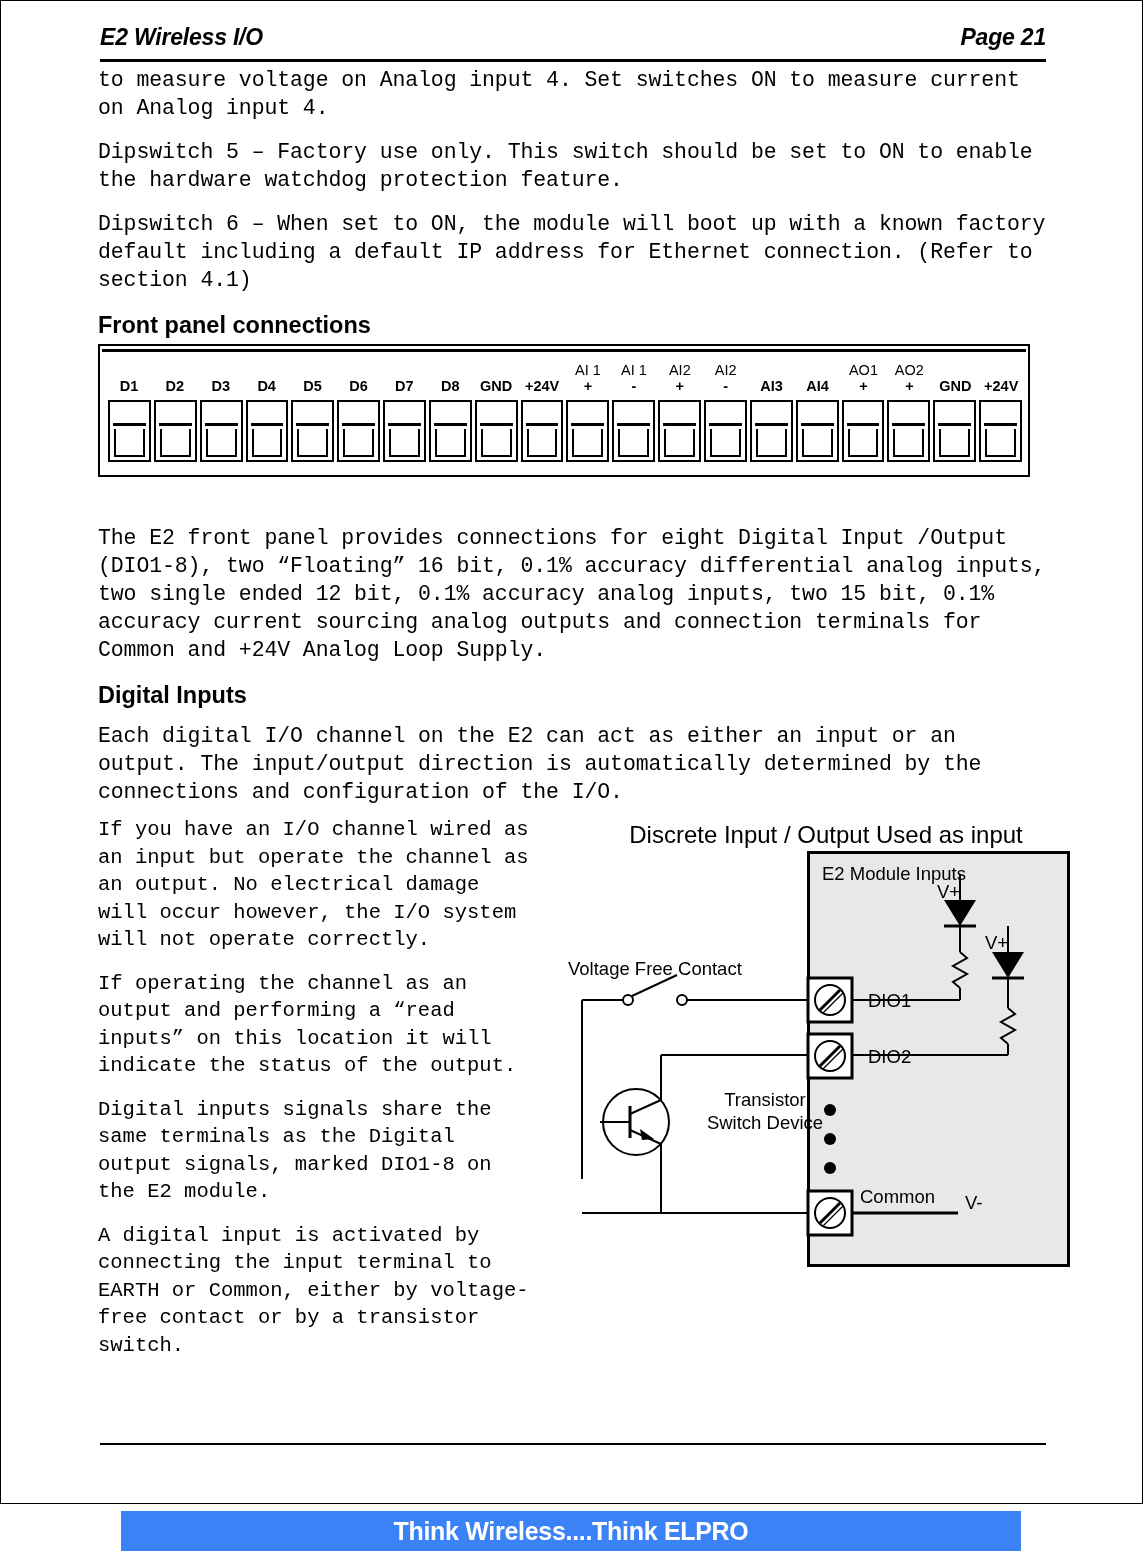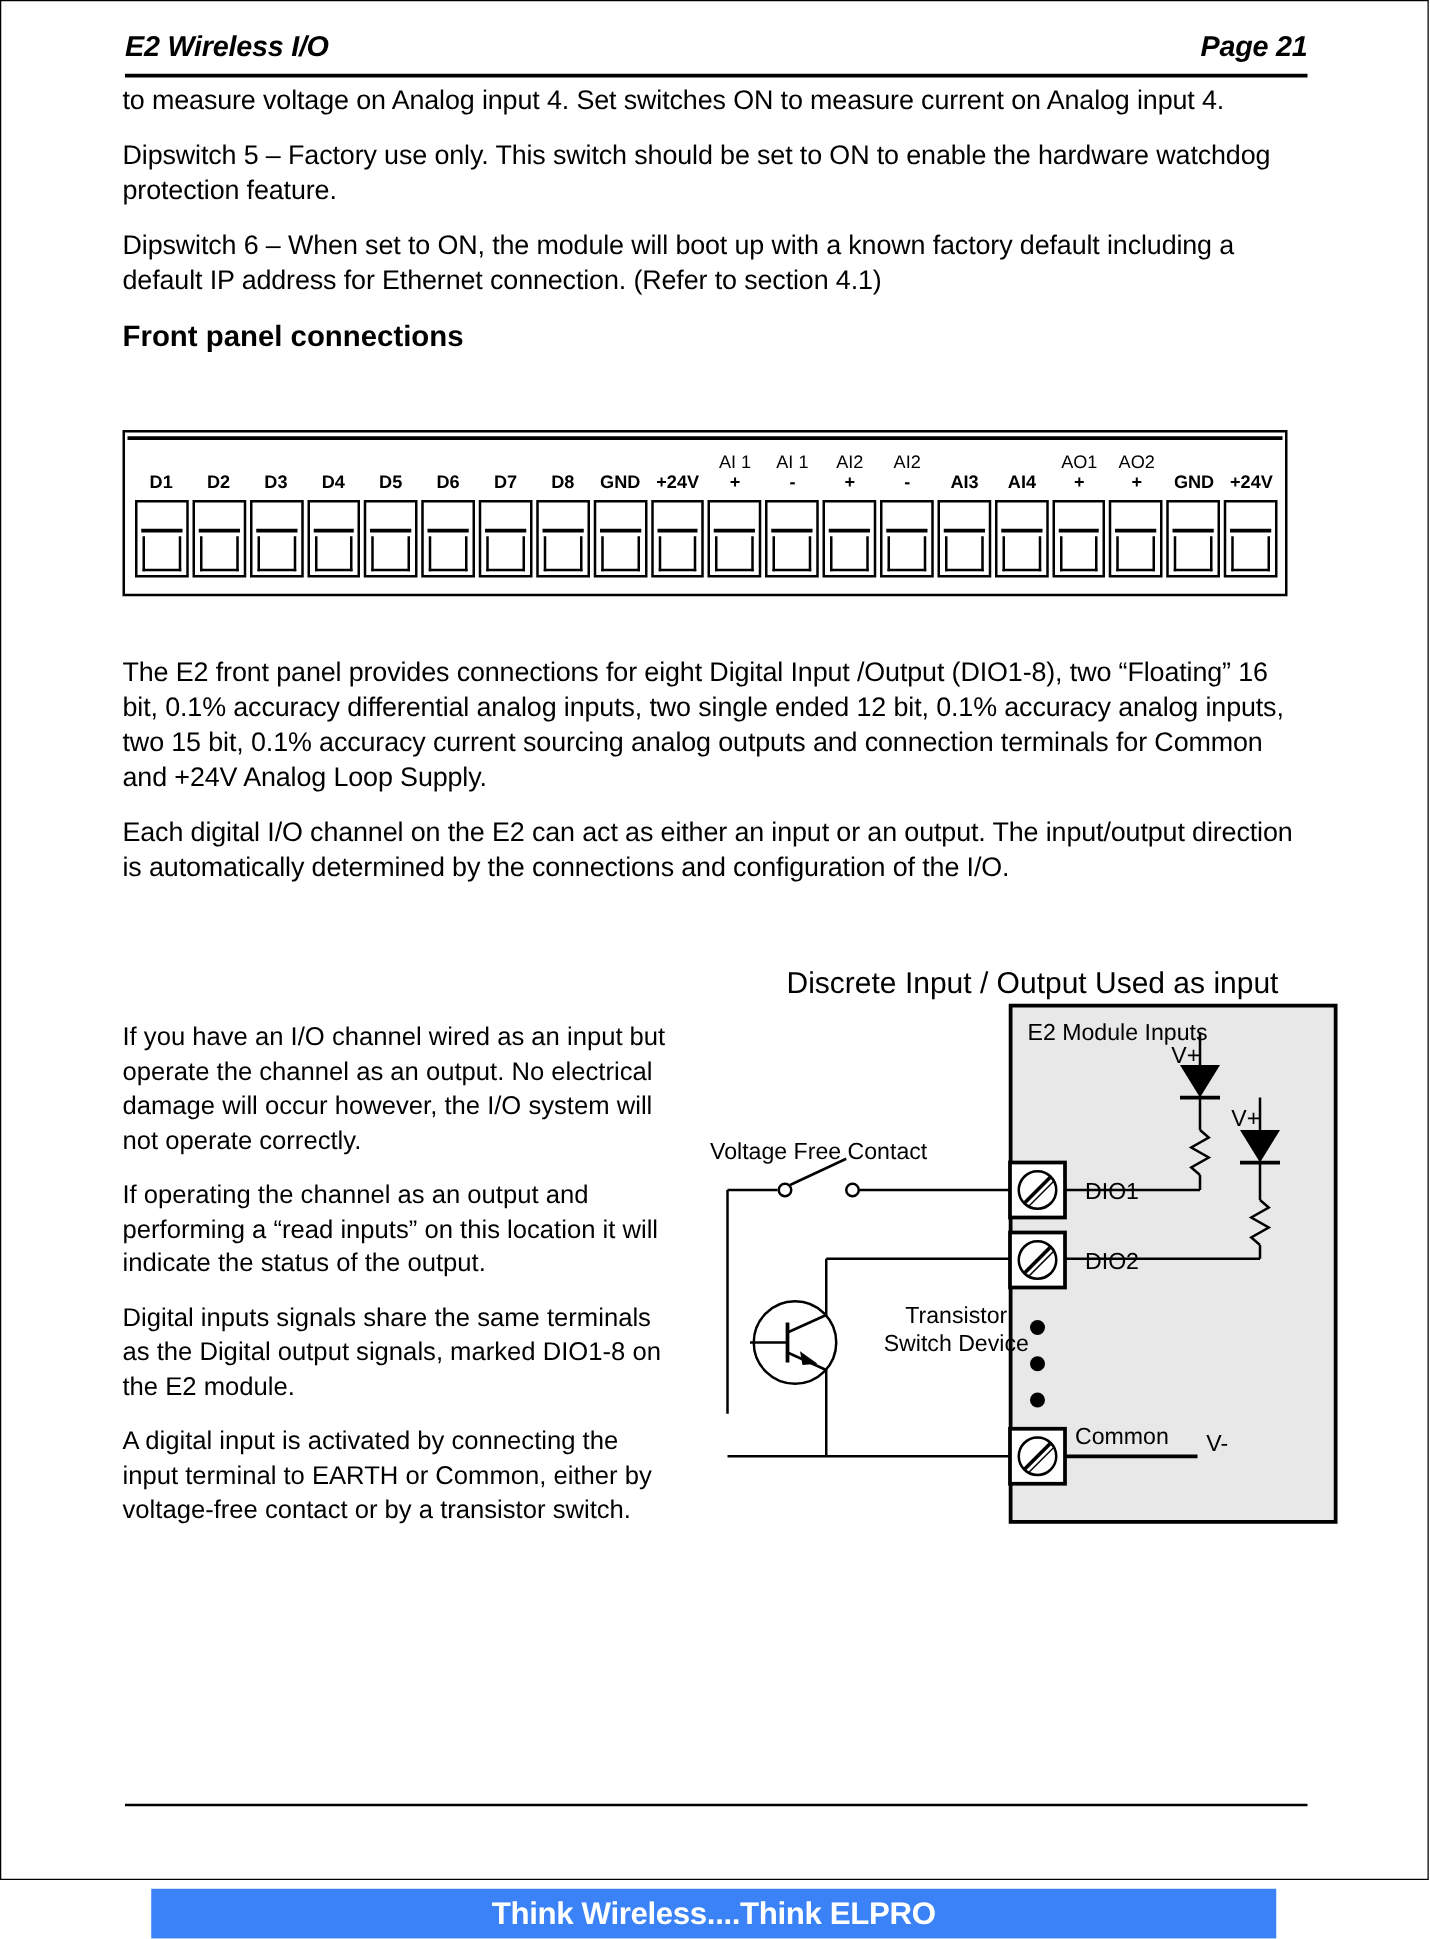--- a/index.html
+++ b/index.html
@@ -59,20 +59,21 @@
     left: 98px;
     top: 66px;
     width: 950px;
   }
   .para {
     font-size: 21.5px;
     line-height: 28px;
     margin: 0 0 16px 0;
     font-stretch: condensed;
     letter-spacing: -0.1px;
+    font-family: Liberation Mono, monospace;
   }
   h2.section {
     font-size: 23.5px;
     font-weight: bold;
     margin: 14px 0 12px 0;
     line-height: 30px;
   }
 
   
   .termblock-wrap {
@@ -170,21 +171,21 @@
     font-size: 20.5px;
     line-height: 27.5px;
     font-stretch: normal;
     margin: 16px 0 16px 0;
     letter-spacing: 0;
   }
 
   .figure {
     position: absolute;
     left: 560px;
-    top: 770px;
+    top: 818px;
     width: 520px;
     height: 460px;
   }
   .fig-title {
     position: absolute;
     left: 36px;
     top: 2px;
     width: 460px;
     text-align: center;
     font-size: 24px;
@@ -393,20 +394,21 @@
           <div class="term-slot"></div>
           <div class="term-slot"></div>
           <div class="term-slot"></div>
           <div class="term-slot"></div>
         </div>
     </div>
   </div>
 
   <div class="content" style="top:524px;">
     <p class="para">The E2 front panel provides connections for eight Digital Input /Output (DIO1-8), two “Floating” 16 bit, 0.1% accuracy differential analog inputs, two single ended 12 bit, 0.1% accuracy analog inputs, two 15 bit, 0.1% accuracy current sourcing analog outputs and connection terminals for Common and +24V Analog Loop Supply.</p>
+    <h2 class="section">Digital Inputs</h2>
     <p class="para">Each digital I/O channel on the E2 can act as either an input or an output. The input/output direction is automatically determined by the connections and configuration of the I/O.</p>
   </div>
 
   <div class="lower-left">
     <p class="para">If you have an I/O channel wired as an input but operate the channel as an output. No electrical damage will occur however, the I/O system will not operate correctly.</p>
     <p class="para">If operating the channel as an output and performing a “read inputs” on this location it will indicate the status of the output.</p>
     <p class="para">Digital inputs signals share the same terminals as the Digital output signals, marked DIO1-8 on the E2 module.</p>
     <p class="para">A digital input is activated by connecting the input terminal to EARTH or Common, either by voltage-free contact or by a transistor switch.</p>
   </div>
 

